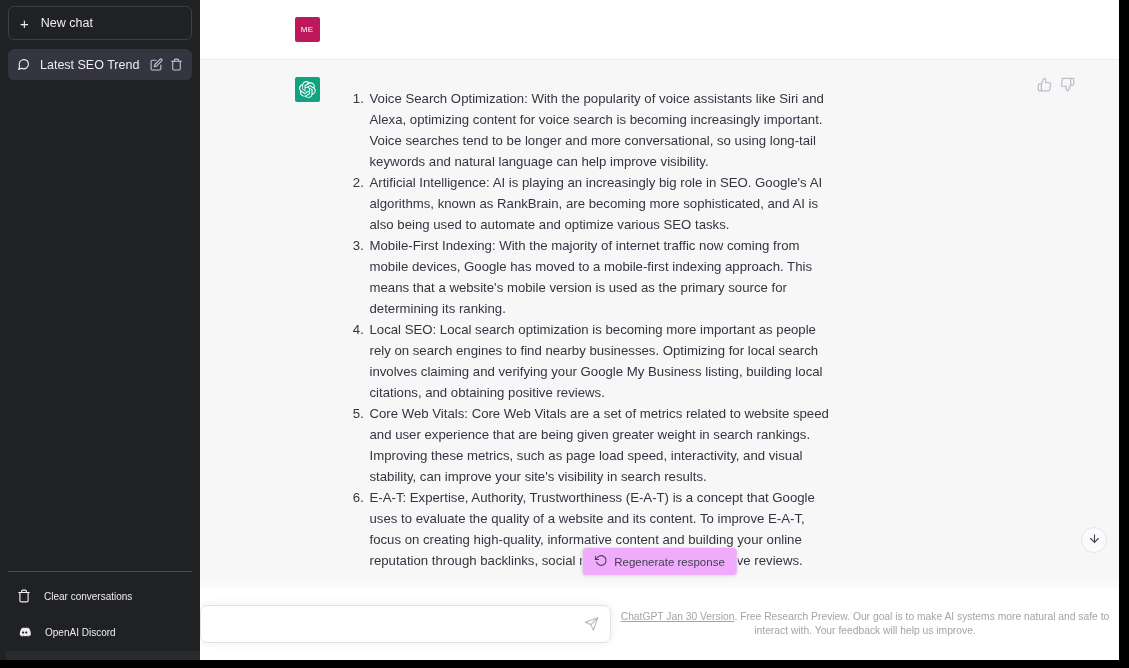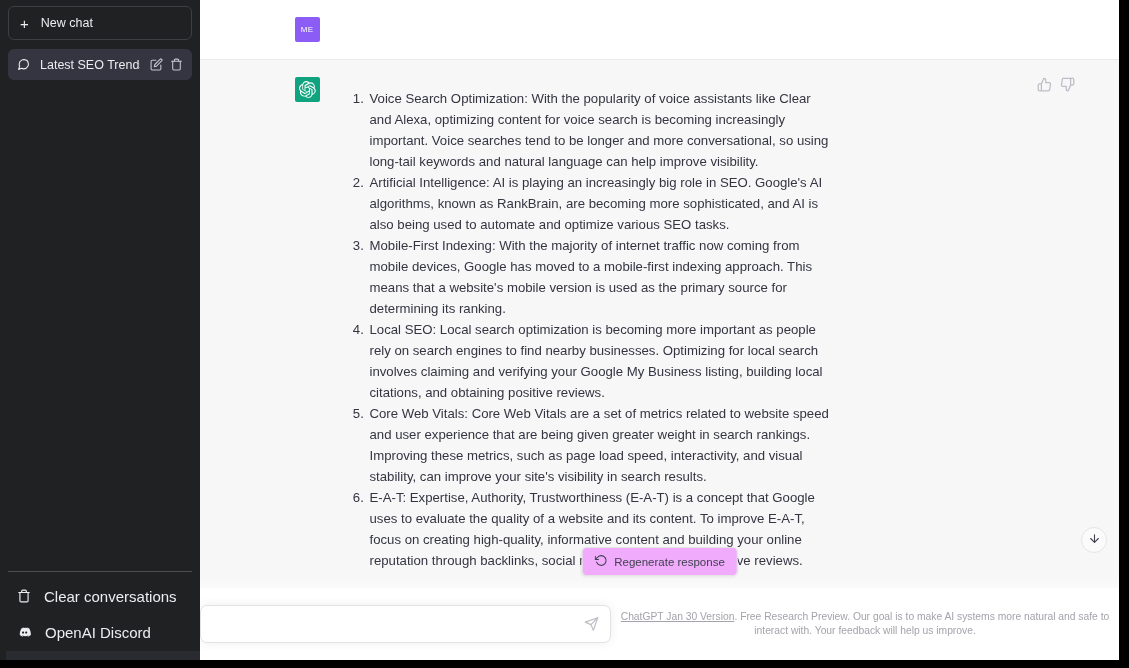--- a/index.html
+++ b/index.html
@@ -71,21 +71,21 @@
     flex: 0 0 auto;
   }
   .side-link {
     display: flex;
     align-items: center;
     gap: 13px;
     height: 36px;
     border-radius: 6px;
     padding: 0 9px;
     color: #ececf1;
-    font-size: 15px;
+    font-size: 10px;
     cursor: pointer;
   }
   .icon-svg { flex: 0 0 auto; display: block; }
 
   
   #main {
     position: absolute;
     left: 200px; top: 0;
     width: 919px; height: 660px;
     background: #ffffff;
@@ -112,21 +112,21 @@
     width: 25px; height: 25px;
     border-radius: 2px;
     flex: 0 0 auto;
     display: flex;
     align-items: center;
     justify-content: center;
     font-size: 8px;
     color: #fff;
     letter-spacing: .3px;
   }
-  .avatar.user-av { background: #8b5cf6; }
+  .avatar.user-av { background: #be185d; }
   .avatar.bot-av { background: #10a37f; }
   .msg-body {
     flex: 1 1 auto;
     color: #343541;
     font-size: 13.2px;
     line-height: 21px;
     max-width: 490px;
     padding-top: 1px;
   }
   .msg-body p { margin: 0; }
@@ -337,21 +337,21 @@
 
       <div class="msg-row assistant">
         <div class="msg-inner">
           <div class="avatar bot-av">
             <svg width="17" height="17" viewBox="0 0 41 41" fill="#fff">
                 <path d="M37.53 16.81a10.1 10.1 0 0 0-.87-8.3 10.23 10.23 0 0 0-11-4.9A10.12 10.12 0 0 0 18.1.02a10.23 10.23 0 0 0-9.76 7.08 10.12 10.12 0 0 0-6.77 4.9 10.23 10.23 0 0 0 1.26 12 10.1 10.1 0 0 0 .87 8.3 10.23 10.23 0 0 0 11 4.9 10.11 10.11 0 0 0 7.62 3.4 10.23 10.23 0 0 0 9.76-7.09 10.12 10.12 0 0 0 6.77-4.9 10.23 10.23 0 0 0-1.27-11.99zM22.5 38.33a7.6 7.6 0 0 1-4.87-1.76l.24-.14 8.09-4.67a1.32 1.32 0 0 0 .67-1.15V19.2l3.42 1.98a.12.12 0 0 1 .06.09v9.44a7.63 7.63 0 0 1-7.6 7.61zM6.15 31.35a7.57 7.57 0 0 1-.9-5.1l.24.14 8.1 4.68a1.32 1.32 0 0 0 1.32 0l9.89-5.71v3.95a.12.12 0 0 1-.05.1l-8.19 4.73a7.63 7.63 0 0 1-10.4-2.79zM4.02 13.65a7.6 7.6 0 0 1 3.98-3.35v9.6a1.27 1.27 0 0 0 .65 1.15l9.85 5.68-3.43 1.98a.12.12 0 0 1-.11 0l-8.18-4.72a7.63 7.63 0 0 1-2.79-10.4zm28.1 6.54l-9.88-5.74 3.42-1.97a.12.12 0 0 1 .12 0l8.18 4.73a7.61 7.61 0 0 1-1.17 13.72v-9.6a1.32 1.32 0 0 0-.67-1.14zm3.4-5.12l-.24-.15-8.08-4.7a1.32 1.32 0 0 0-1.33 0l-9.88 5.7v-3.95a.12.12 0 0 1 .05-.1l8.18-4.72a7.62 7.62 0 0 1 11.3 7.92zM13.33 22.07l-3.42-1.97a.12.12 0 0 1-.07-.1v-9.43a7.62 7.62 0 0 1 12.5-5.85l-.25.14-8.08 4.67a1.32 1.32 0 0 0-.67 1.15zm1.87-4l4.4-2.54 4.4 2.54v5.08l-4.4 2.54-4.4-2.54z"></path>
               </svg>
           </div>
           <div class="msg-body">
             <ol>
-              <li>Voice Search Optimization: With the popularity of voice assistants like Clear and Alexa, optimizing content for voice search is becoming increasingly important. Voice searches tend to be longer and more conversational, so using long-tail keywords and natural language can help improve visibility.</li>
+              <li>Voice Search Optimization: With the popularity of voice assistants like Siri and Alexa, optimizing content for voice search is becoming increasingly important. Voice searches tend to be longer and more conversational, so using long-tail keywords and natural language can help improve visibility.</li>
               <li>Artificial Intelligence: AI is playing an increasingly big role in SEO. Google's AI algorithms, known as RankBrain, are becoming more sophisticated, and AI is also being used to automate and optimize various SEO tasks.</li>
               <li>Mobile-First Indexing: With the majority of internet traffic now coming from mobile devices, Google has moved to a mobile-first indexing approach. This means that a website's mobile version is used as the primary source for determining its ranking.</li>
               <li>Local SEO: Local search optimization is becoming more important as people rely on search engines to find nearby businesses. Optimizing for local search involves claiming and verifying your Google My Business listing, building local citations, and obtaining positive reviews.</li>
               <li>Core Web Vitals: Core Web Vitals are a set of metrics related to website speed and user experience that are being given greater weight in search rankings. Improving these metrics, such as page load speed, interactivity, and visual stability, can improve your site's visibility in search results.</li>
               <li>E-A-T: Expertise, Authority, Trustworthiness (E-A-T) is a concept that Google uses to evaluate the quality of a website and its content. To improve E-A-T, focus on creating high-quality, informative content and building your online reputation through backlinks, social media presence, and positive reviews.</li>
             </ol>
           </div>
           <div class="feedback">
             <span class="fb-btn">
               <svg width="15" height="15" viewBox="0 0 24 24" fill="none" stroke="#8e8ea0" stroke-width="2" stroke-linecap="round" stroke-linejoin="round">

